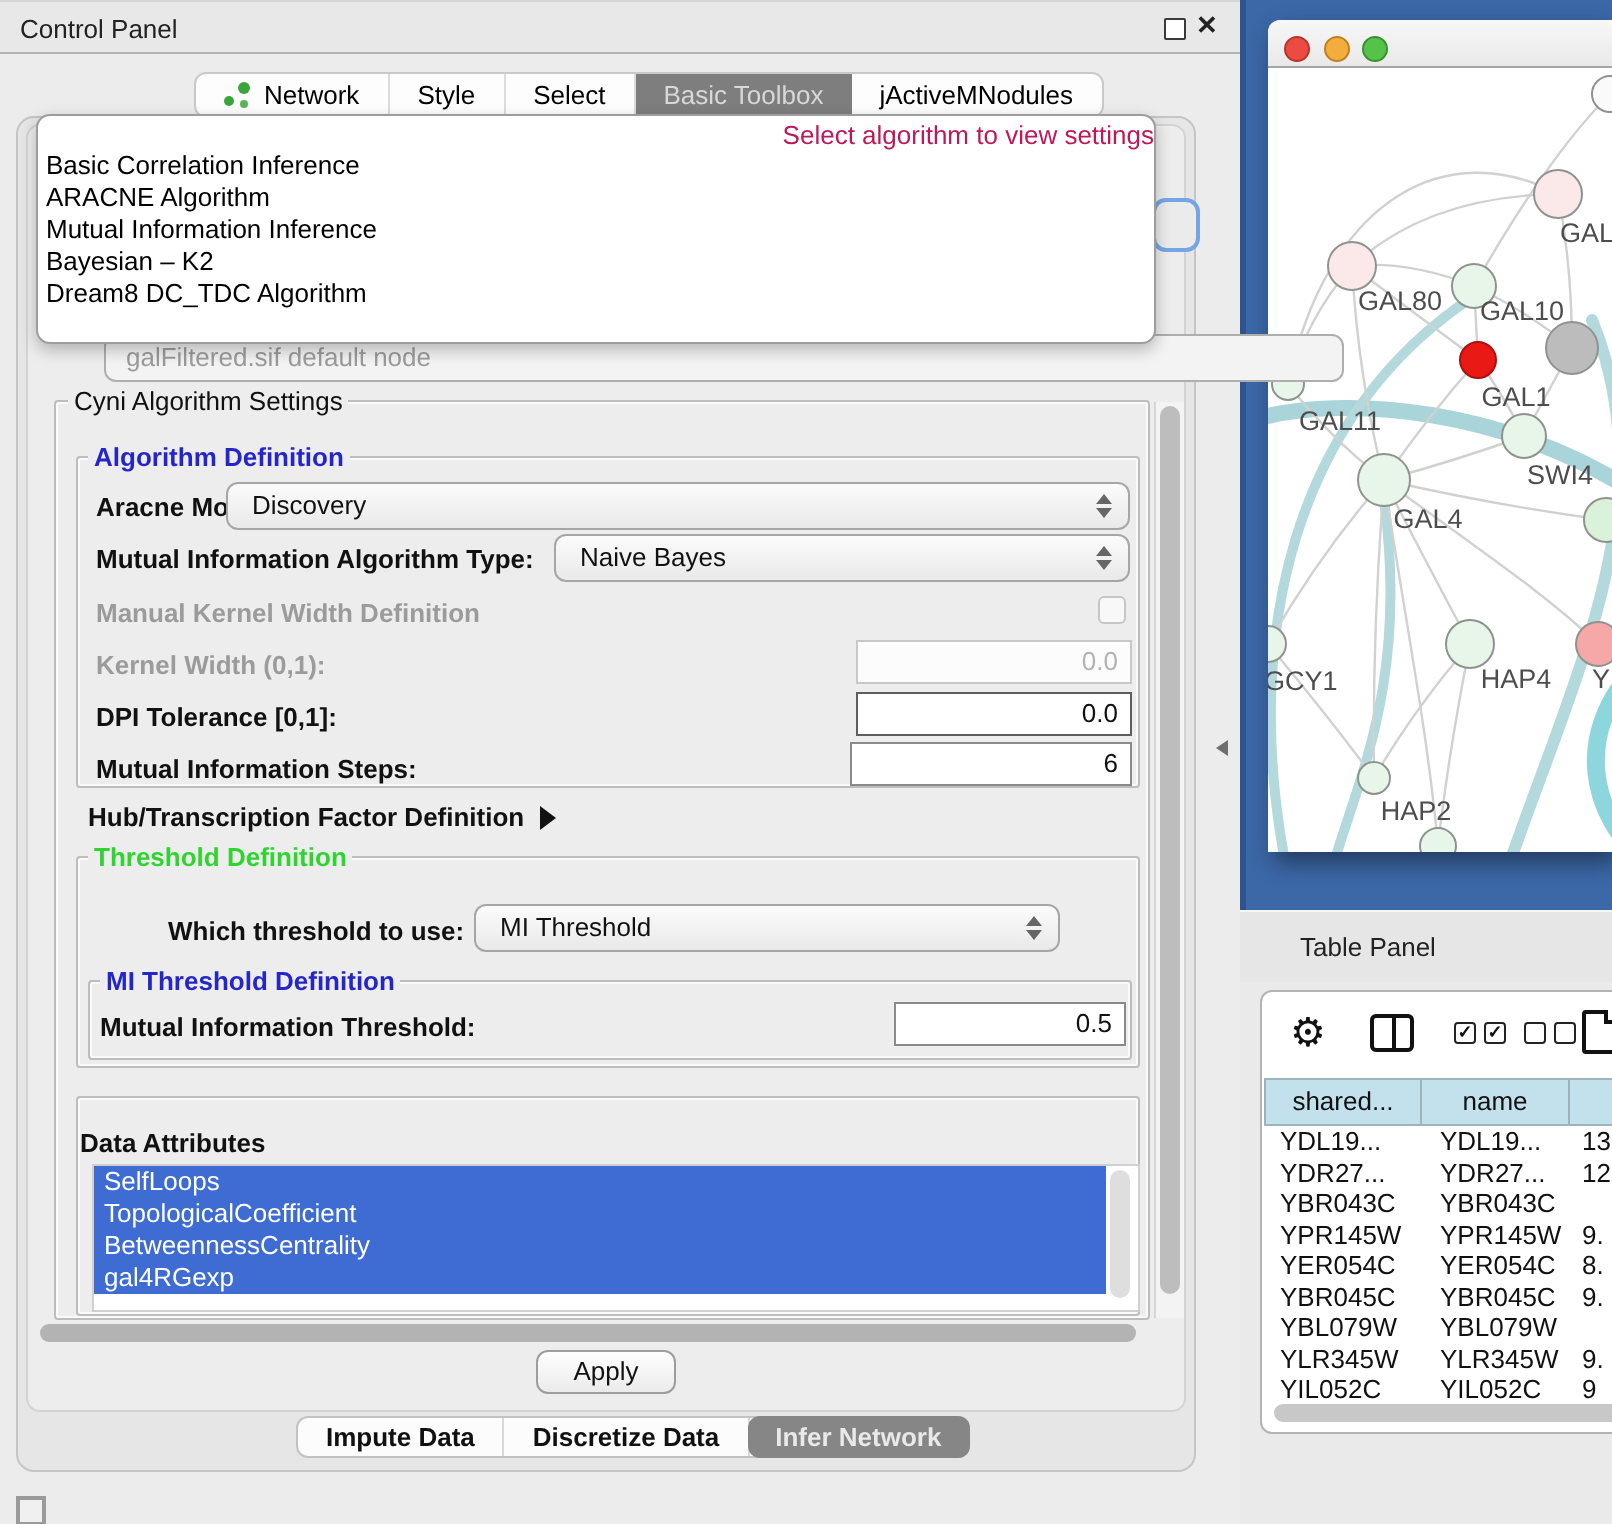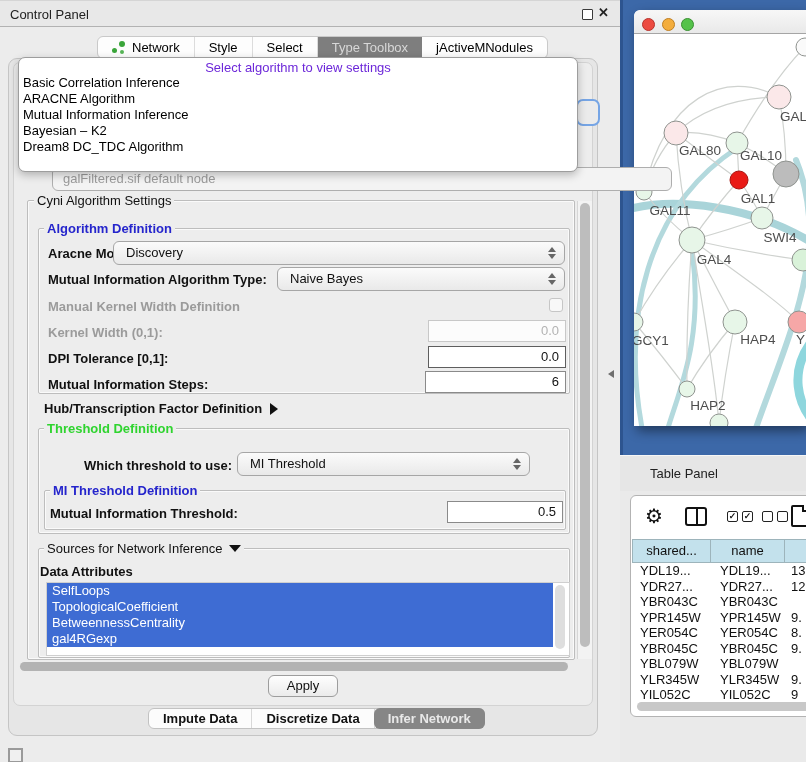--- a/index.html
+++ b/index.html
@@ -33,21 +33,21 @@
 
   
   .main-outer { left:8px; top:58px; width:590px; height:678px; background:#e6e6e6;
     border:1px solid #c5c5c5; border-radius:9px; }
   .main-inner { left:13px; top:62px; width:580px; height:644px; background:#ededed;
     border:1px solid #d3d3d3; border-radius:7px; }
 
   
   .popup { left:18px; top:57px; width:560px; height:115px; background:#fff;
     border:1px solid #9d9d9d; border-radius:7px; box-shadow:0 3px 8px rgba(0,0,0,.25); z-index:50; padding-top:2px;}
-  .popup-ph { text-align:center; color:#6d28d9; font-size:13px; height:15px; }
+  .popup-ph { text-align:right; color:#be185d; font-size:13px; height:15px; }
   .popup-item { padding-left:4px; font-size:13px; line-height:16px; color:#000; white-space:nowrap; }
   .popup-item.bold { font-weight:normal; }
 
   .combo-sliver { left:576px; top:99px; width:24px; height:27px; border:2px solid #76a5e5;
     border-radius:7px; background:#ebebeb; z-index:40; }
   .hidden-combo { left:52px; top:167px; width:620px; height:24px; border:1px solid #aeaeae;
     border-radius:6px; background:#f3f3f3; color:#9b9b9b; font-size:13px; line-height:22px;
     padding-left:10px; z-index:8; white-space:nowrap; overflow:hidden; }
 
   
@@ -179,21 +179,21 @@
         </span>
       <span>Network</span>
     </div>
     <div class="tab">
         <span>Style</span>
       </div>
     <div class="tab">
         <span>Select</span>
       </div>
     <div class="tab sel">
-        <span>Type Toolbox</span>
+        <span>Basic Toolbox</span>
       </div>
     <div class="tab">
         <span>jActiveMNodules</span>
       </div>
   </div>
 
   <div class="abs main-outer"></div>
   <div class="abs main-inner"></div>
 
   <div class="abs hidden-combo">galFiltered.sif default node</div>
@@ -261,23 +261,20 @@
         <i class="dn"></i>
       </span>
   </div>
 
   <div class="group" style="left:44px; top:490px; width:522px; height:40px;"></div>
   <span class="group-title t-blue" style="left:50px; top:483px;">MI Threshold Definition</span>
   <span class="lbl b" style="left:50px; top:506px;">Mutual Information Threshold:</span>
   <div class="field f-mid" style="left:447px; top:501px; width:116px;">0.5</div>
 
   <div class="group" style="left:38px; top:548px; width:532px; height:110px;"></div>
-  <span class="group-title t-black" style="left:44px; top:541px;">
-    <span>Sources for Network Inference</span><span class="arrow-down"></span>
-  </span>
   <span class="lbl b" style="left:40px; top:564px;">Data Attributes</span>
   <div class="abs attr-list">
     <div id="attr-items">
         <div class="attr-item">SelfLoops</div>
         <div class="attr-item">TopologicalCoefficient</div>
         <div class="attr-item">BetweennessCentrality</div>
         <div class="attr-item">gal4RGexp</div>
       </div>
     <div class="attr-sb"></div>
   </div>

